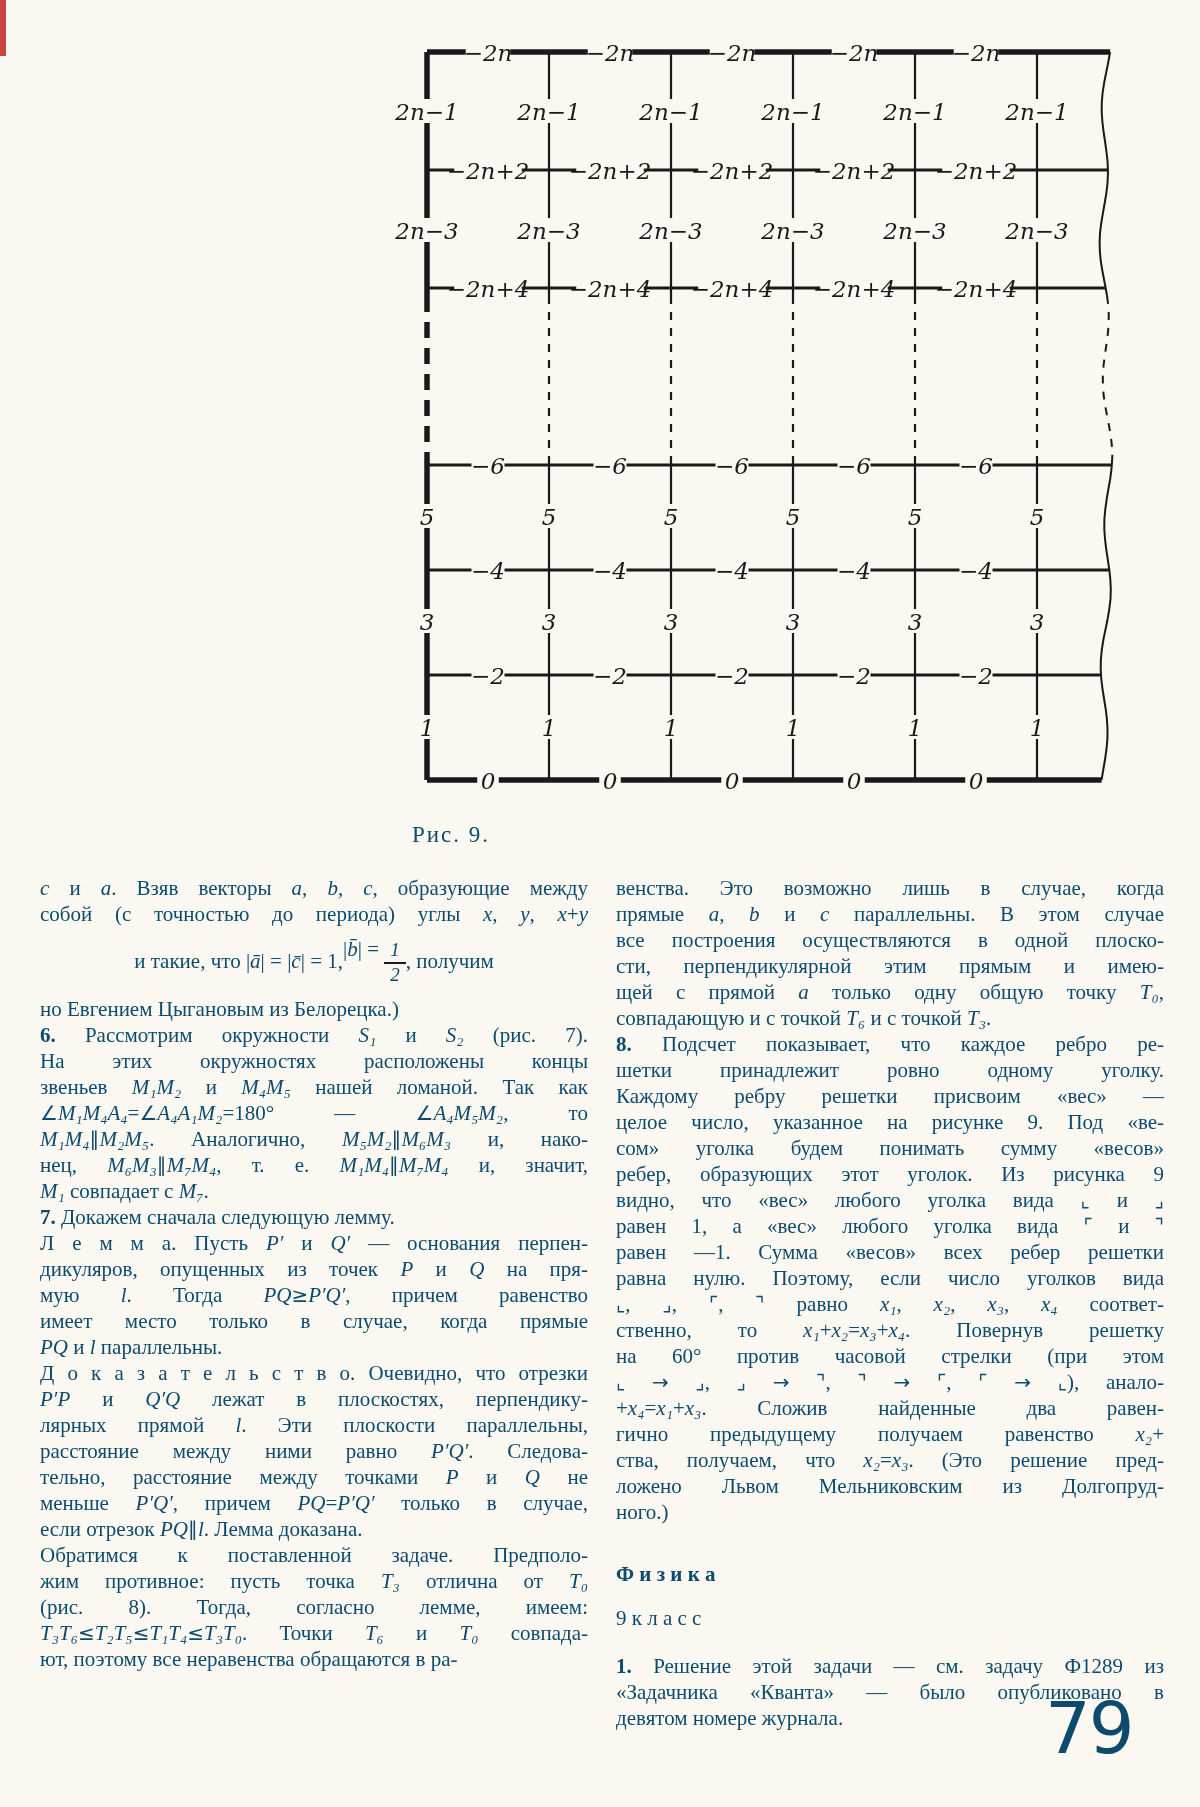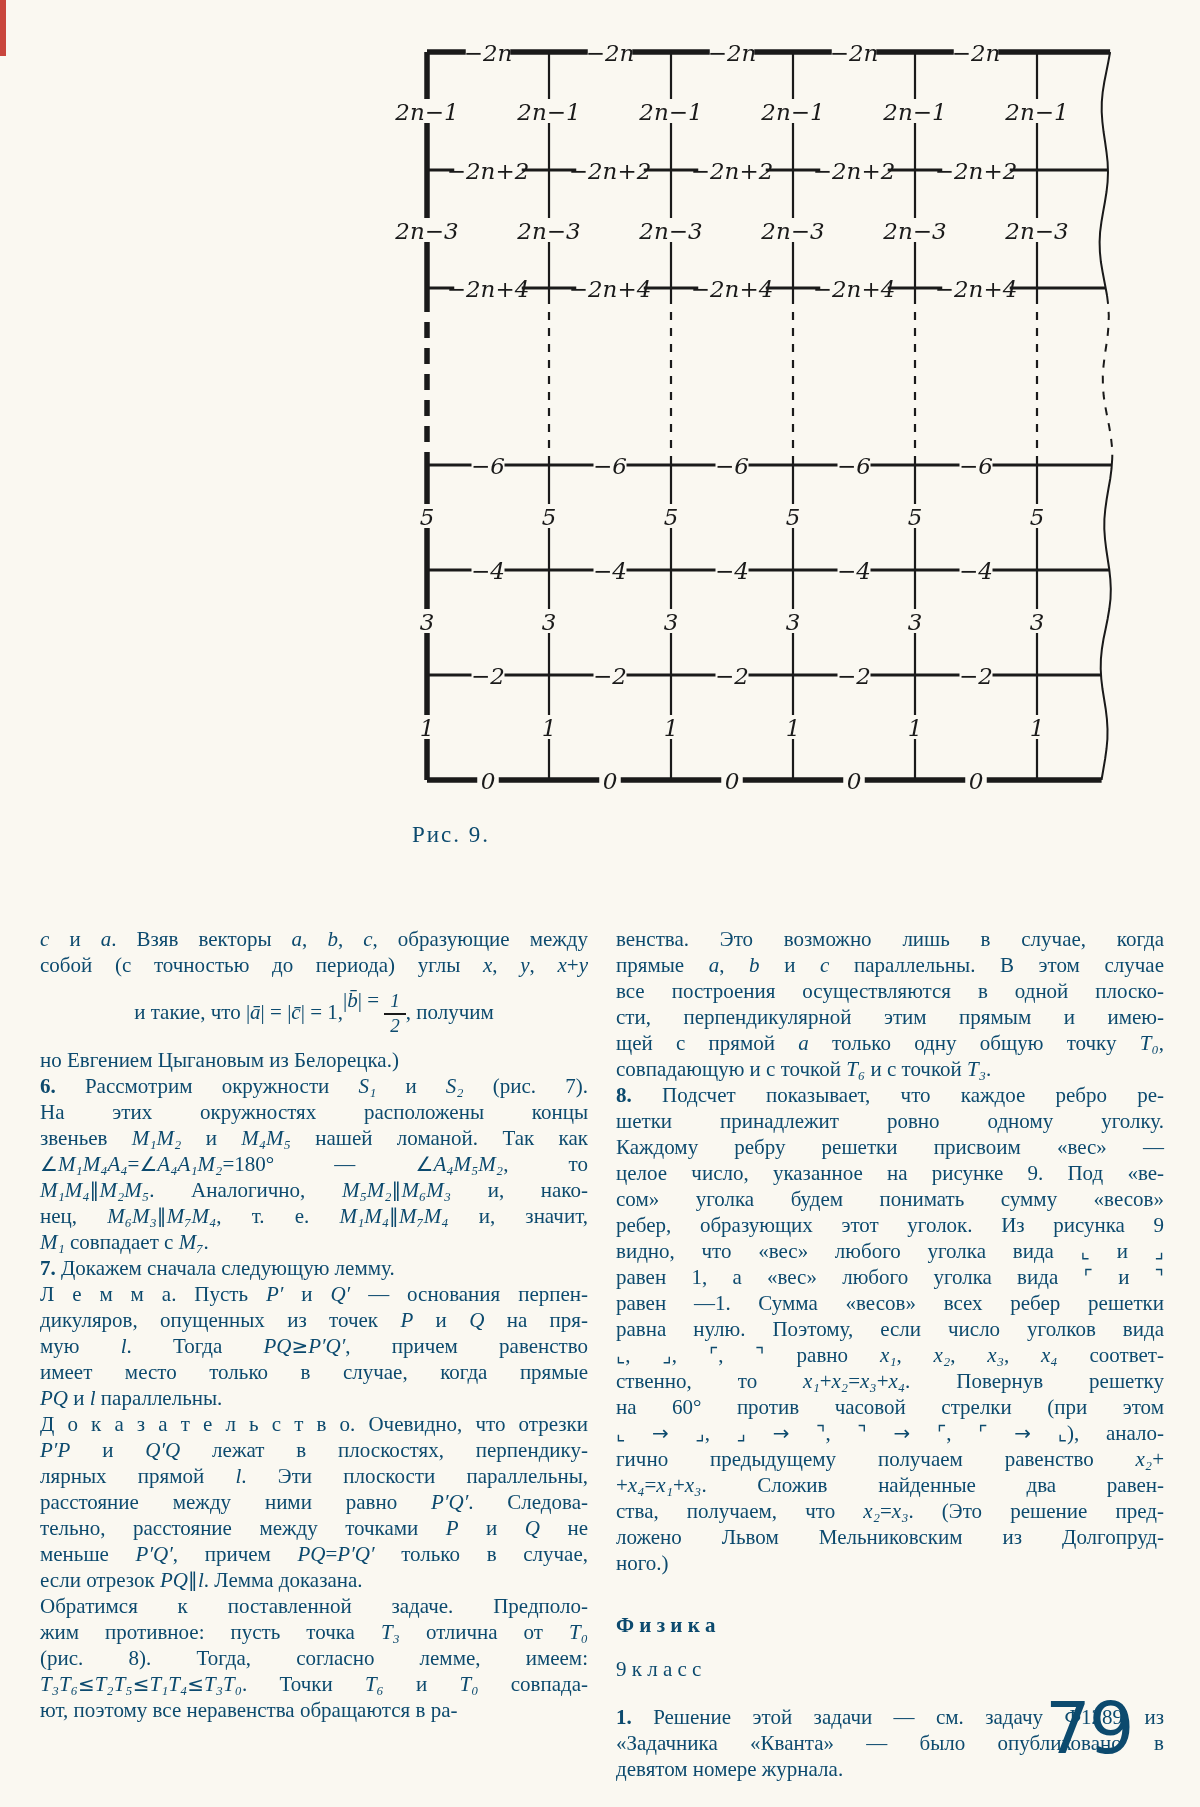--- a/index.html
+++ b/index.html
@@ -1,21 +1,21 @@
 <!DOCTYPE html>
 <html><head>
 <meta charset="utf-8">
 <style>
   html,body{margin:0;padding:0;}
   body{font-family:"Liberation Serif","DejaVu Serif",serif;}
   .page{position:relative;width:1200px;height:1807px;background:#faf8f1;color:#1a1a1a;overflow:hidden;}
   .scan-artifact{position:absolute;left:0;top:0;width:6px;height:56px;background:#c9463d;}
   #fig-svg{position:absolute;left:0;top:0;width:1200px;height:1807px;pointer-events:none;}
   .caption{position:absolute;left:412px;top:822px;font-size:23px;letter-spacing:2px;}
-  .col{position:absolute;top:926px;width:548px;font-size:21px;line-height:26px;}
+  .col{position:absolute;top:875px;width:548px;font-size:21px;line-height:26px;}
   .col.left{left:40px;}
   .col.right{left:616px;}
   .para{margin:0;}
   .tline{text-align:justify;text-align-last:justify;white-space:normal;}
   .tline.pend{text-align-last:left;}
   .tline b{font-weight:bold;}
   .tline i{font-style:italic;}
   .sy{font-family:"DejaVu Sans",sans-serif;font-style:normal;font-size:0.95em;}
   .gap-a{margin-top:36px;}
   .gap-b{margin-top:18px;}
@@ -263,22 +263,22 @@
         <div class="tline">сом» уголка будем понимать сумму «весов»</div>
         <div class="tline">ребер, образующих этот уголок. Из рисунка 9</div>
         <div class="tline">видно, что «вес» любого уголка вида <span class="sy">⌞</span> и <span class="sy">⌟</span></div>
         <div class="tline">равен 1, а «вес» любого уголка вида <span class="sy">⌜</span> и <span class="sy">⌝</span></div>
         <div class="tline">равен —1. Сумма «весов» всех ребер решетки</div>
         <div class="tline">равна нулю. Поэтому, если число уголков вида</div>
         <div class="tline"><span class="sy">⌞</span>, <span class="sy">⌟</span>, <span class="sy">⌜</span>, <span class="sy">⌝</span> равно <i>x₁</i>, <i>x₂</i>, <i>x₃</i>, <i>x₄</i> соответ-</div>
         <div class="tline">ственно, то <i>x₁</i>+<i>x₂</i>=<i>x₃</i>+<i>x₄</i>. Повернув решетку</div>
         <div class="tline">на 60° против часовой стрелки (при этом</div>
         <div class="tline"><span class="sy">⌞</span> <span class="sy">→</span> <span class="sy">⌟</span>, <span class="sy">⌟</span> <span class="sy">→</span> <span class="sy">⌝</span>, <span class="sy">⌝</span> <span class="sy">→</span> <span class="sy">⌜</span>, <span class="sy">⌜</span> <span class="sy">→</span> <span class="sy">⌞</span>), анало-</div>
+        <div class="tline">+<i>x₄</i>=<i>x₁</i>+<i>x₃</i>. Сложив найденные два равен-</div>
         <div class="tline">гично предыдущему получаем равенство <i>x₂</i>+</div>
-        <div class="tline">+<i>x₄</i>=<i>x₁</i>+<i>x₃</i>. Сложив найденные два равен-</div>
         <div class="tline">ства, получаем, что <i>x₂</i>=<i>x₃</i>. (Это решение пред-</div>
         <div class="tline">ложено Львом Мельниковским из Долгопруд-</div>
         <div class="tline pend">ного.)</div>
       </div>
       <div class="para gap-a">
         <div class="tline pend"><b>Ф и з и к а</b></div>
       </div>
       <div class="para gap-b">
         <div class="tline pend">9  к л а с с</div>
       </div>

